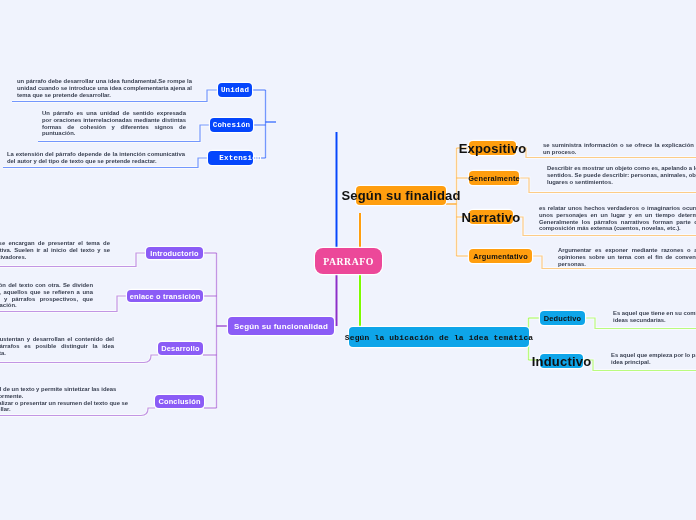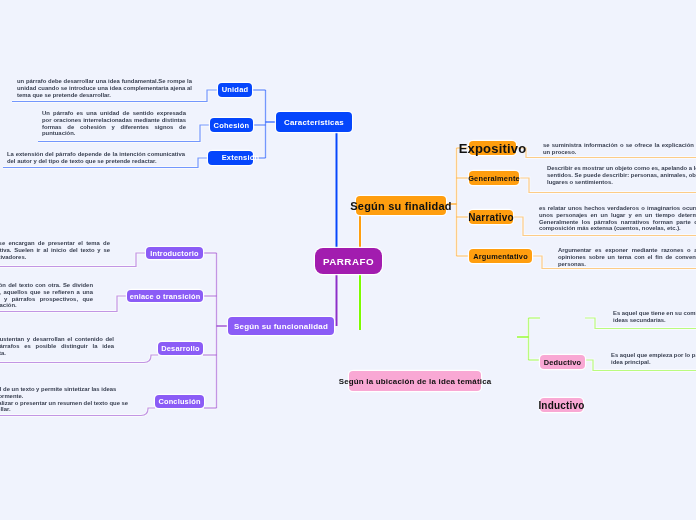--- a/index.html
+++ b/index.html
@@ -4,25 +4,25 @@
 <title>Mapa mental PARRAFO</title>
 <style>
 html,body{margin:0;padding:0;}
 body{width:696px;height:520px;background:#F0F3FD;font-family:"Liberation Sans",sans-serif;overflow:hidden;}
 #stage{position:relative;width:696px;height:520px;overflow:hidden;background:#F0F3FD;}
 
 svg#links{position:absolute;left:0;top:0;width:696px;height:520px;pointer-events:none;z-index:1;}
 .node{position:absolute;border-radius:4px;display:flex;align-items:center;justify-content:center;
       font-weight:bold;box-sizing:border-box;white-space:nowrap;z-index:3;
       box-shadow:0 0 0 1.2px rgba(255,255,255,.95);letter-spacing:.2px;-webkit-font-smoothing:antialiased;}
-.root{background:#a21caf;color:#ffffff;font-size:9.8px;letter-spacing:.5px;border-radius:8px;}
-.n-blue{background:#0546FC;color:#ffffff;font-size:9px;}
+.root{background:#ec4899;color:#ffffff;font-size:9.8px;letter-spacing:.5px;border-radius:8px;font-family:Liberation Serif, serif;}
+.n-blue{background:#0546FC;color:#ffffff;font-size:9px;font-family:Liberation Mono, monospace;}
 .n-orange{background:#FF9E0F;color:#111111;font-size:9px;}
 .n-purple{background:#8b5cf6;color:#ffffff;font-size:8.5px;}
-.n-green{background:#f9a8d4;color:#111111;font-size:9px;margin-top:44px;}
+.n-green{background:#0ea5e9;color:#111111;font-size:9px;}
 .leaf{position:absolute;font-size:5.9px;line-height:6.8px;color:#3A4152;z-index:2;font-weight:bold;-webkit-font-smoothing:antialiased;}
 .leaf.jst{text-align:justify;}
 .leaf.pre{white-space:pre-line;}
 </style>
 </head>
 <body>
 
 <div id="stage">
 <svg id="links" viewBox="0 0 696 520">
   <path d="M 336.5 248 L 336.5 132" fill="none" stroke="#ffffff" stroke-width="3.6" stroke-opacity="0.6"></path>
@@ -96,37 +96,36 @@
   <path d="M -20 415.5 L 141 415.5 Q 148 415.5 148 408.5 L 148 408 L 155 408" fill="none" stroke="#8B2FC9" stroke-width="1.2" stroke-opacity="0.5"></path>
   <path d="M 360 274 L 360 330" fill="none" stroke="#7CFC00" stroke-width="2" stroke-opacity="1"></path>
   <path d="M 517 337 L 528.5 337" fill="none" stroke="#7CFC00" stroke-width="1.4" stroke-opacity="0.85"></path>
   <path d="M 528.5 318 L 528.5 360" fill="none" stroke="#7CFC00" stroke-width="1.4" stroke-opacity="0.5"></path>
   <path d="M 528.5 318 L 540 318" fill="none" stroke="#7CFC00" stroke-width="1.4" stroke-opacity="0.5"></path>
   <path d="M 528.5 360 L 540 360" fill="none" stroke="#7CFC00" stroke-width="1.4" stroke-opacity="0.5"></path>
   <path d="M 585 318 L 595 318 L 595 328.5 L 700 328.5" fill="none" stroke="#7CFC00" stroke-width="1.2" stroke-opacity="0.5"></path>
   <path d="M 583 360 L 593 360 L 593 370.5 L 700 370.5" fill="none" stroke="#7CFC00" stroke-width="1.2" stroke-opacity="0.5"></path>
 </svg>
   <div class="node root" style="left:315px;top:248px;width:67px;height:26px;">PARRAFO</div>
-  <div class="node n-blue" style="left:276px;top:112px;width:76px;height:20px;font-size:7.95px;">Características</div>
   <div class="node n-blue" style="left:218px;top:82.5px;width:34px;height:14.5px;font-size:7.5px;">Unidad</div>
   <div class="node n-blue" style="left:210px;top:118px;width:43px;height:14px;font-size:7.5px;">Cohesión</div>
   <div class="node n-blue" style="left:208px;top:151px;width:45px;height:13.5px;font-size:7.5px;padding-left:20px;">Extensión</div>
-  <div class="node n-orange" style="left:356px;top:196px;width:90px;height:19px;font-size:11px;">Según su finalidad</div>
+  <div class="node n-orange" style="left:356px;top:186px;width:90px;height:19px;font-size:13px;">Según su finalidad</div>
   <div class="node n-orange" style="left:469px;top:141px;width:47px;height:14px;font-size:13px;">Expositivo</div>
   <div class="node n-orange" style="left:469px;top:171px;width:50px;height:14px;font-size:7.4px;">Generalmente</div>
-  <div class="node n-orange" style="left:469px;top:210px;width:44px;height:14px;font-size:10px;">Narrativo</div>
+  <div class="node n-orange" style="left:469px;top:210px;width:44px;height:14px;font-size:13px;">Narrativo</div>
   <div class="node n-orange" style="left:469px;top:249px;width:63px;height:14px;font-size:7.4px;">Argumentativo</div>
   <div class="node n-purple" style="left:228px;top:317px;width:106px;height:18px;font-size:7.95px;">Según su funcionalidad</div>
   <div class="node n-purple" style="left:146px;top:247px;width:57px;height:12px;font-size:7.4px;">Introductorio</div>
   <div class="node n-purple" style="left:127px;top:290px;width:76px;height:12px;font-size:7.4px;">enlace o transición</div>
   <div class="node n-purple" style="left:158px;top:342px;width:45px;height:13px;font-size:7.4px;">Desarrollo</div>
   <div class="node n-purple" style="left:155px;top:395px;width:49px;height:13px;font-size:7.4px;">Conclusión</div>
-  <div class="node n-green" style="left:349px;top:327px;width:132px;height:20px;font-size:7.95px;">Según la ubicación de la idea temática</div>
+  <div class="node n-green" style="left:349px;top:327px;width:180px;height:20px;font-size:7.95px;font-family:Liberation Mono, monospace;">Según la ubicación de la idea temática</div>
   <div class="node n-green" style="left:540px;top:311px;width:45px;height:14px;font-size:7.4px;">Deductivo</div>
-  <div class="node n-green" style="left:540px;top:354px;width:43px;height:14px;font-size:10px;">Inductivo</div>
+  <div class="node n-green" style="left:540px;top:354px;width:43px;height:14px;font-size:13px;">Inductivo</div>
   <div class="leaf jst" style="left:17px;top:78px;width:175px;text-align:justify;">un párrafo debe desarrollar una idea fundamental.Se rompe la unidad cuando se introduce una idea complementaria ajena al tema que se pretende desarrollar.</div>
   <div class="leaf jst" style="left:42px;top:110px;width:144px;text-align:justify;">Un párrafo es una unidad de sentido expresada por oraciones interrelacionadas mediante distintas formas de cohesión y diferentes signos de puntuación.</div>
   <div class="leaf jst" style="left:7px;top:151px;width:178px;text-align:justify;">La extensión del párrafo depende de la intención comunicativa del autor y del tipo de texto que se pretende redactar.</div>
   <div class="leaf jst" style="left:543px;top:142px;width:160px;text-align:justify;">se suministra información o se ofrece la explicación de un proceso.</div>
   <div class="leaf" style="left:547px;top:165px;width:172px;text-align:left;">Describir es mostrar un objeto como es, apelando a los sentidos. Se puede describir: personas, animales, objetos, lugares o sentimientos.</div>
   <div class="leaf jst" style="left:539px;top:205px;width:176px;text-align:justify;">es relatar unos hechos verdaderos o imaginarios ocurridos a unos personajes en un lugar y en un tiempo determinado. Generalmente los párrafos narrativos forman parte de una composición más extensa (cuentos, novelas, etc.).</div>
   <div class="leaf jst" style="left:558px;top:247px;width:170px;text-align:justify;">Argumentar es exponer mediante razones o argumentos opiniones sobre un tema con el fin de convencer a otras personas.</div>
   <div class="leaf jst" style="left:-68px;top:240px;width:178px;text-align:justify;">Son los párrafos que se encargan de presentar el tema de manera general y atractiva. Suelen ir al inicio del texto y se caracterizan por ser motivadores.</div>
   <div class="leaf jst" style="left:-77px;top:282px;width:170px;text-align:justify;">Sirven para unir una sección del texto con otra. Se dividen en párrafos retrospectivos, aquellos que se refieren a una información ya expuesta, y párrafos prospectivos, que anticipan una nueva información.</div>
   <div class="leaf jst" style="left:-57px;top:336px;width:171px;text-align:justify;">Son aquellos que sustentan y desarrollan el contenido del texto. En estos párrafos es posible distinguir la idea principal y la explícita.</div>

